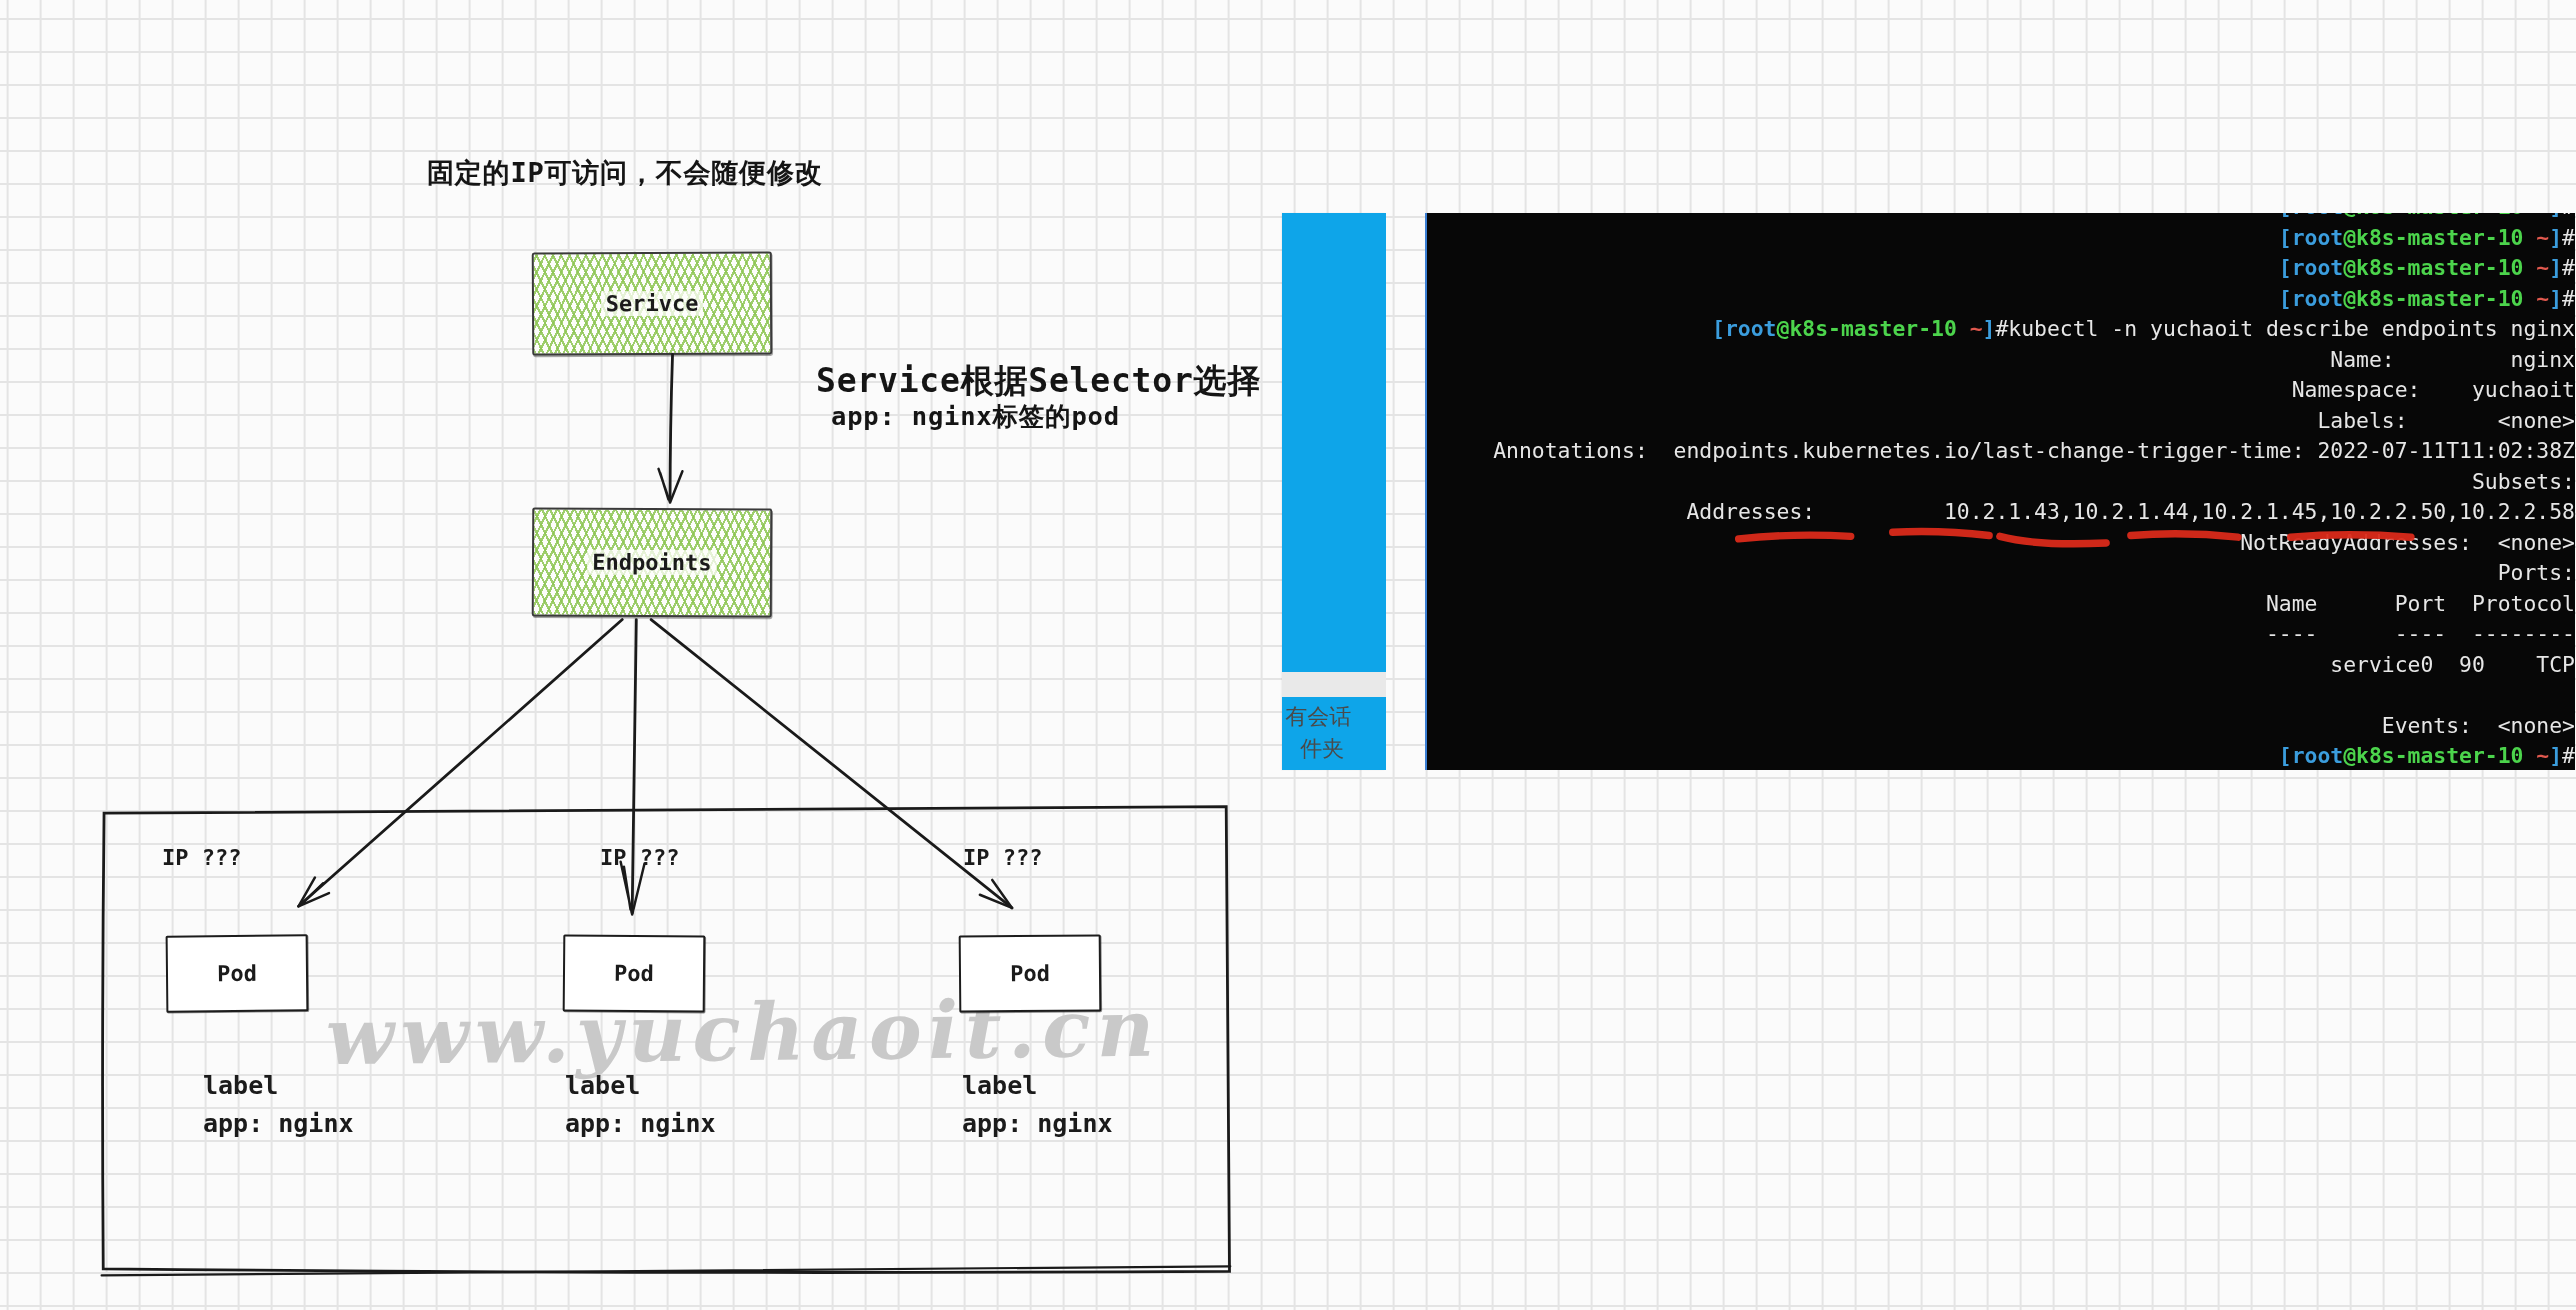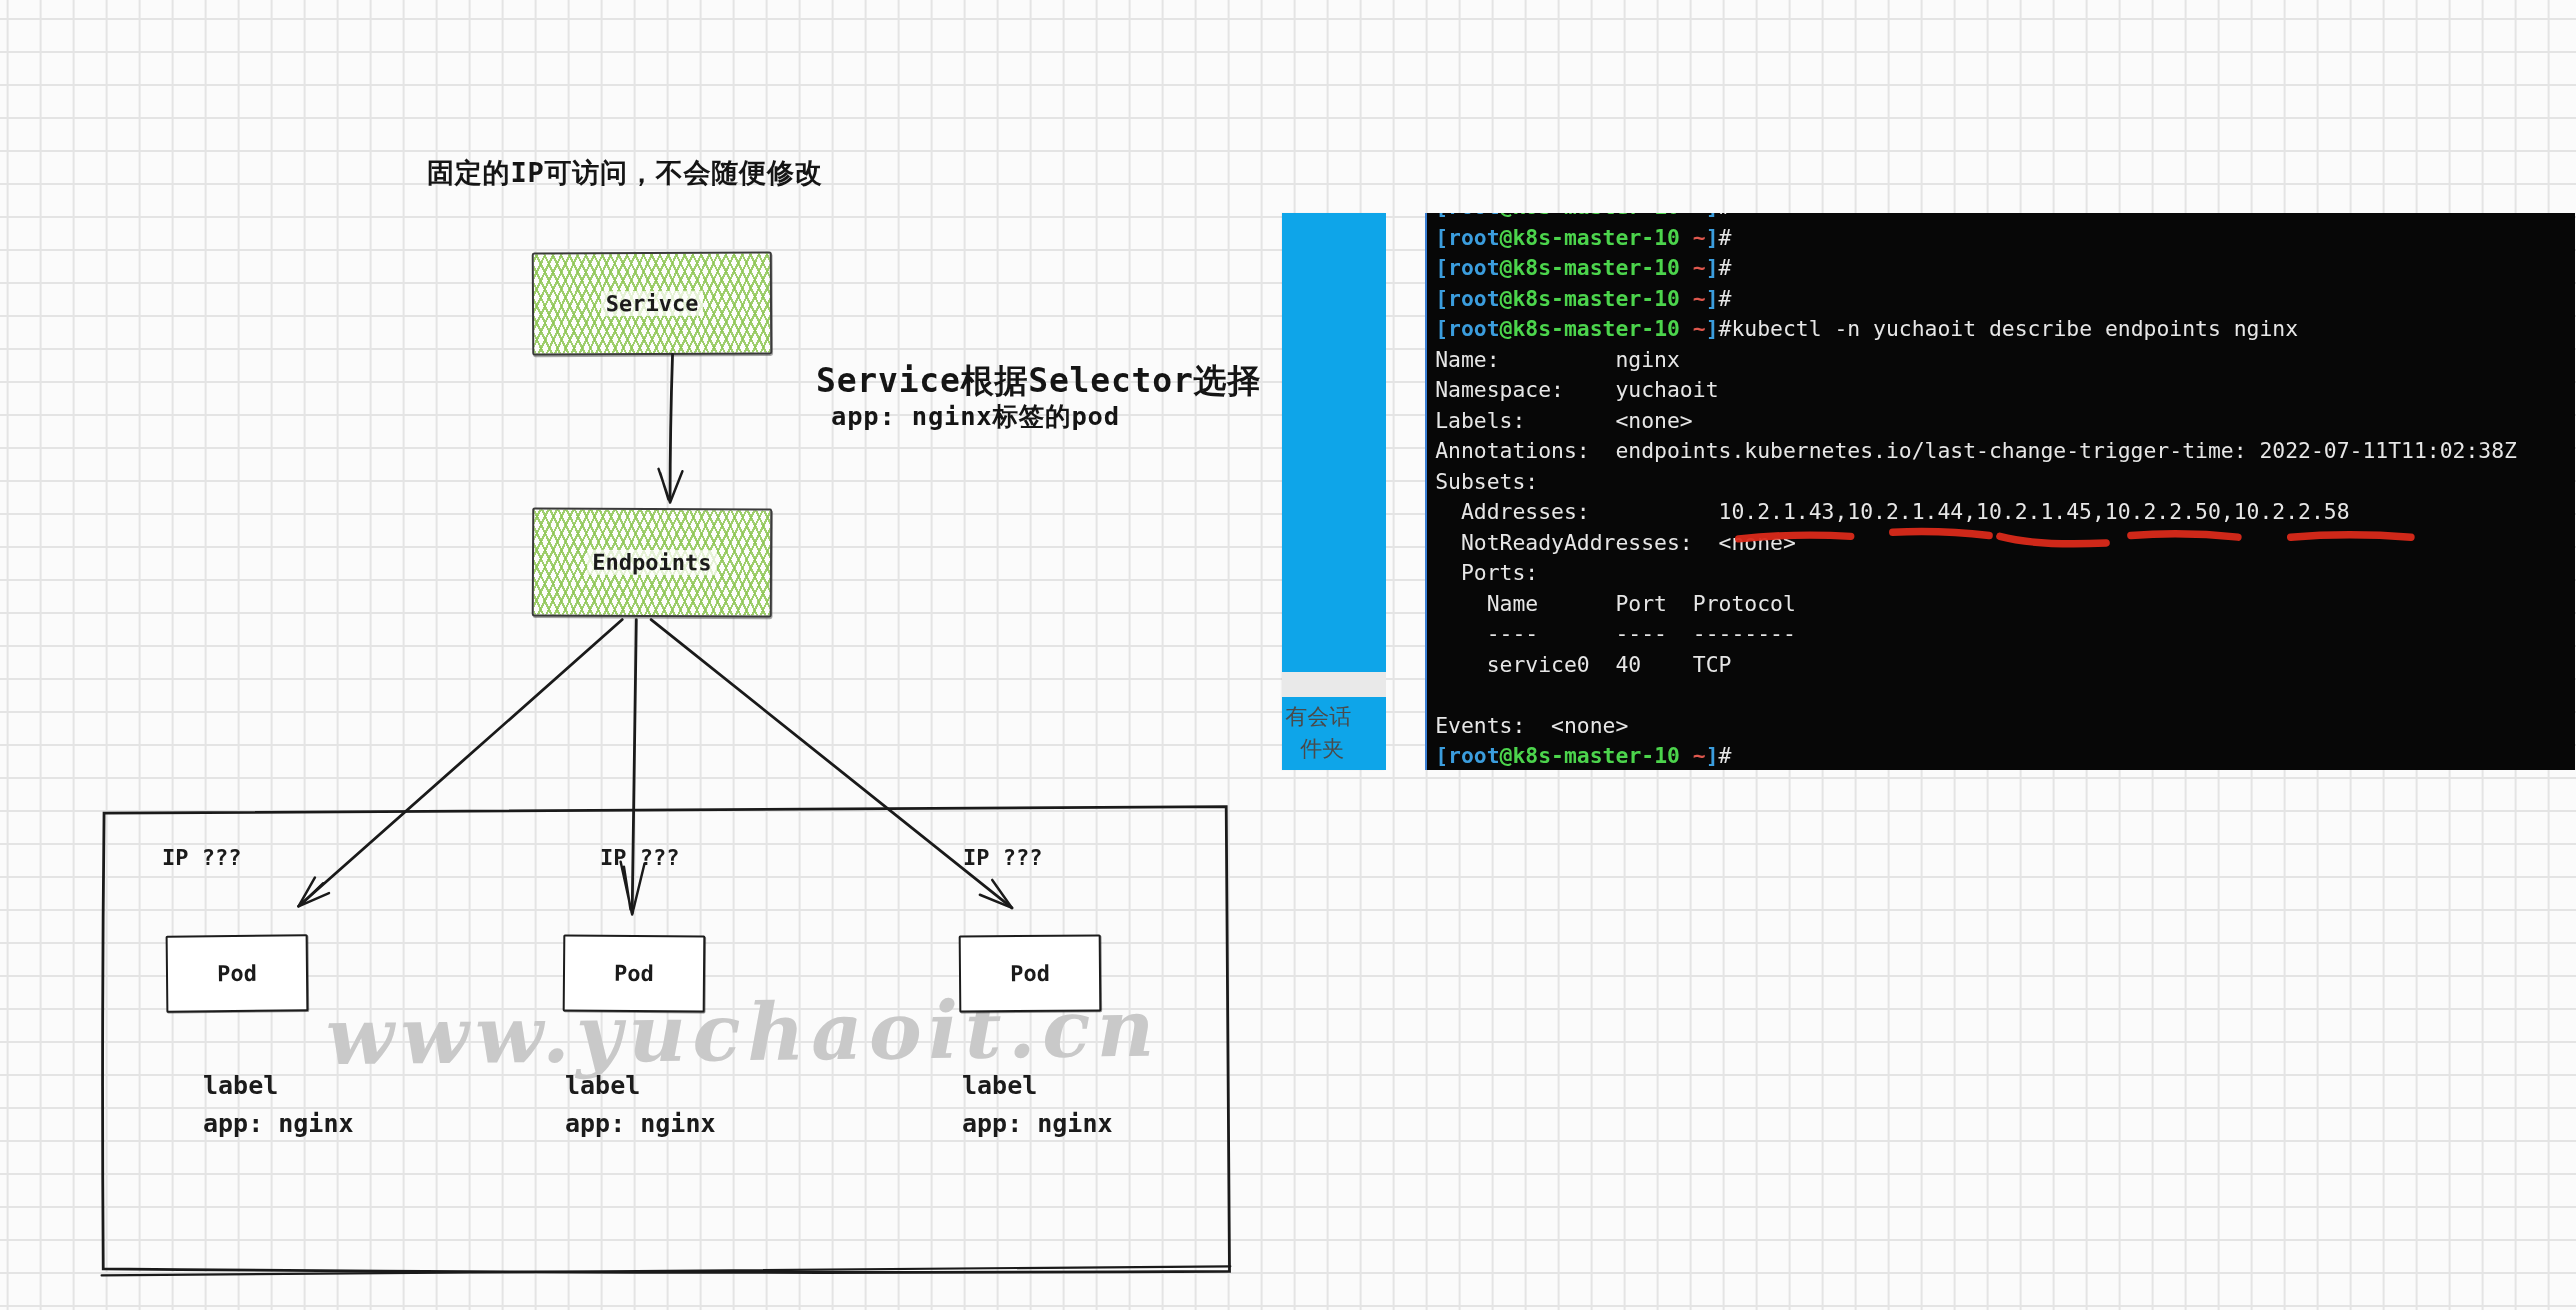--- a/index.html
+++ b/index.html
@@ -54,20 +54,21 @@
   .side-panel .p-row.r1{top:489px;}
   .side-panel .p-row.r2{top:521px;margin-left:15px;}
 
   
   .terminal{
     left:1425px;top:213px;width:1150px;height:557px;
     background:var(--t-bg,#070707);
     border-left:2.5px solid var(--t-border,#3b7fd4);
     overflow:hidden;box-sizing:border-box;
     padding:0 0 0 8.2px;
+    text-align:right;
   }
   .t-body{margin-top:-20.6px;}
   .tline{font-family:"DejaVu Sans Mono","Liberation Mono",monospace;
     font-size:21.4px;line-height:30.5px;white-space:pre;}
   .t-w{color:var(--t-fg,#e6e6e6);}
   .t-b{color:var(--t-blue,#3b9ddd);font-weight:700;}
   .t-g{color:var(--t-green,#4cd44c);font-weight:700;}
   .t-r{color:var(--t-red,#e0584e);font-weight:700;}
 
   svg.overlay{left:0;top:0;pointer-events:none;}
@@ -128,21 +129,21 @@
       <div class="tline"><span class="t-w">Name:         nginx</span></div>
       <div class="tline"><span class="t-w">Namespace:    yuchaoit</span></div>
       <div class="tline"><span class="t-w">Labels:       &lt;none&gt;</span></div>
       <div class="tline"><span class="t-w">Annotations:  endpoints.kubernetes.io/last-change-trigger-time: 2022-07-11T11:02:38Z</span></div>
       <div class="tline"><span class="t-w">Subsets:</span></div>
       <div class="tline"><span class="t-w">  Addresses:          10.2.1.43,10.2.1.44,10.2.1.45,10.2.2.50,10.2.2.58</span></div>
       <div class="tline"><span class="t-w">  NotReadyAddresses:  &lt;none&gt;</span></div>
       <div class="tline"><span class="t-w">  Ports:</span></div>
       <div class="tline"><span class="t-w">    Name      Port  Protocol</span></div>
       <div class="tline"><span class="t-w">    ----      ----  --------</span></div>
-      <div class="tline"><span class="t-w">    service0  40    TCP</span></div>
+      <div class="tline"><span class="t-w">    service0  90    TCP</span></div>
       <div class="tline">&nbsp;</div>
       <div class="tline"><span class="t-w">Events:  &lt;none&gt;</span></div>
       <div class="tline"><span class="t-b">[root</span><span class="t-g">@k8s-master-10</span><span class="t-r"> ~</span><span class="t-b">]</span><span class="t-w">#</span></div>
     </div>
 </div>
 
 <svg class="abs overlay z20" width="2576" height="1310" viewBox="0 0 3126 1590">
   <g stroke="#1a1a1a" stroke-width="3.4" fill="none" stroke-linecap="round">
 
     <path d="M126 987 Q 800 980 1488 979 Q 1491 1260 1492 1543 Q 810 1547 125 1540 Q 123 1263 126 987 Z"></path>

